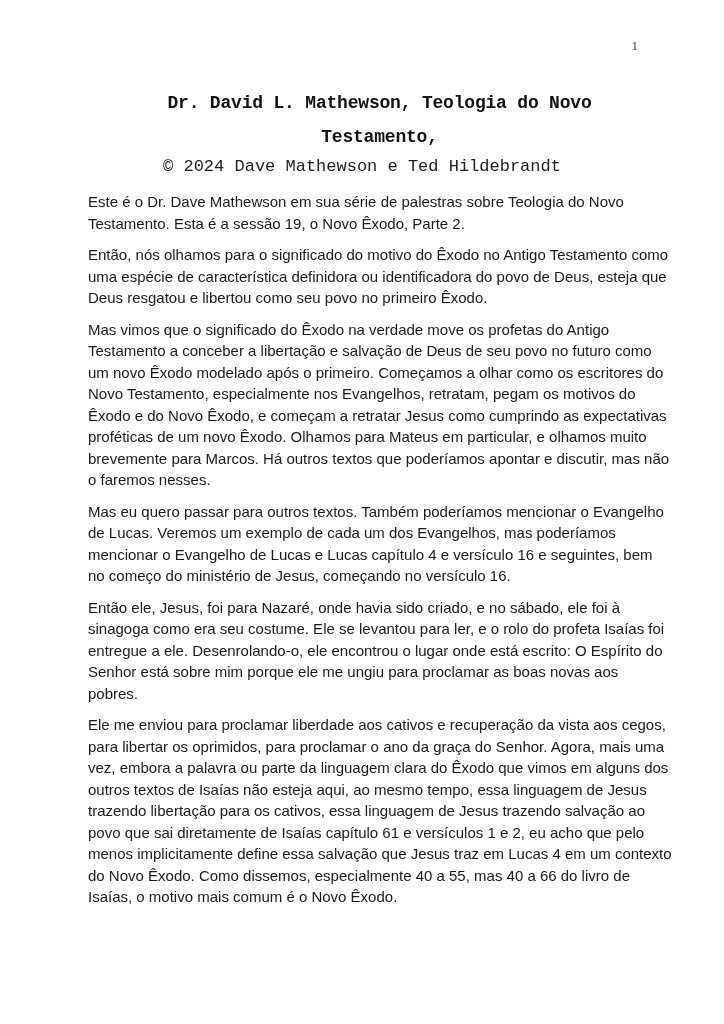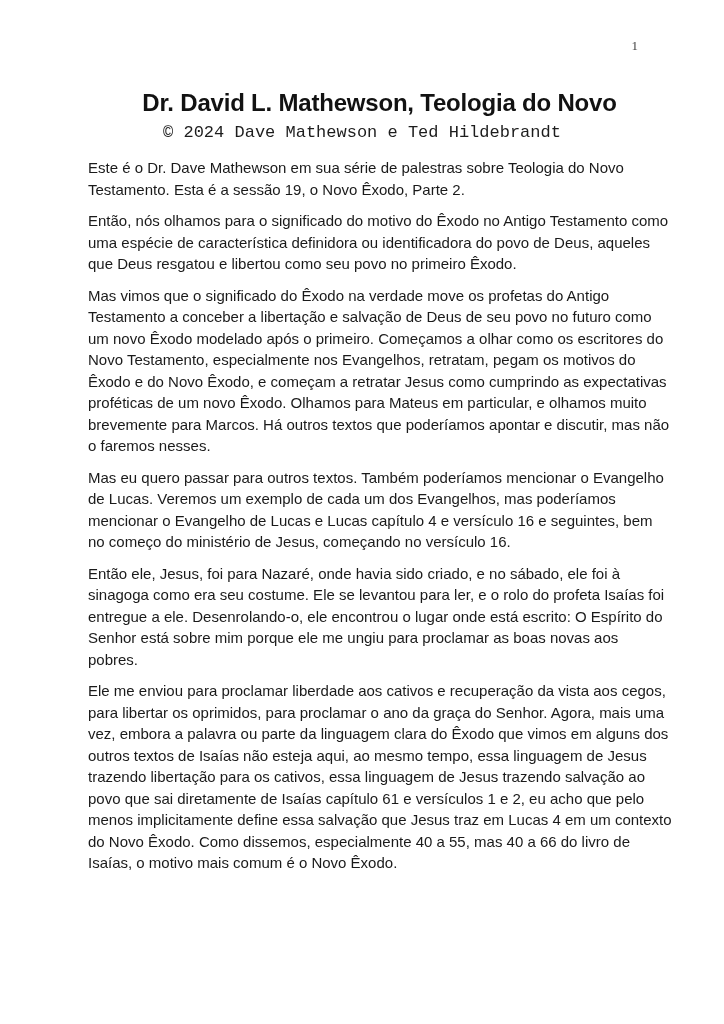--- a/index.html
+++ b/index.html
@@ -22,23 +22,23 @@
     right: 86px;
     font-family: "Liberation Serif", serif;
     font-size: 13px;
     color: #444444;
   }
   .doc-header {
     padding-top: 86px;
     text-align: center;
   }
   .title-line {
-    font-family: Liberation Sans, sans-serif;
+    font-family: Liberation Mono, monospace;
     font-weight: 700;
-    font-size: 24px;
+    font-size: 18px;
     line-height: 34px;
     color: #121212;
     letter-spacing: -0.2px;
     padding-left: 35px;
   }
   .copyright {
     font-family: Liberation Mono, monospace;
     font-size: 17px;
     line-height: 21px;
     margin-top: 2px;
@@ -59,25 +59,26 @@
 </style>
 </head>
 <body>
 
 <div class="page">
 
   <div class="page-number">1</div>
 
   <div class="doc-header">
     <div class="title-line">Dr. David L. Mathewson, Teologia do Novo</div>
+    <div class="title-line">Testamento,</div>
     <div class="copyright">© 2024 Dave Mathewson e Ted Hildebrandt</div>
   </div>
 
   <div class="content">
     <p>Este é o Dr. Dave Mathewson em sua série de palestras sobre Teologia do Novo Testamento. Esta é a sessão 19, o Novo Êxodo, Parte 2.</p>
-    <p>Então, nós olhamos para o significado do motivo do Êxodo no Antigo Testamento como uma espécie de característica definidora ou identificadora do povo de Deus, aqueles que Deus resgatou e libertou como seu povo no primeiro Êxodo.</p>
+    <p>Então, nós olhamos para o significado do motivo do Êxodo no Antigo Testamento como uma espécie de característica definidora ou identificadora do povo de Deus, esteja que Deus resgatou e libertou como seu povo no primeiro Êxodo.</p>
     <p>Mas vimos que o significado do Êxodo na verdade move os profetas do Antigo Testamento a conceber a libertação e salvação de Deus de seu povo no futuro como um novo Êxodo modelado após o primeiro. Começamos a olhar como os escritores do Novo Testamento, especialmente nos Evangelhos, retratam, pegam os motivos do Êxodo e do Novo Êxodo, e começam a retratar Jesus como cumprindo as expectativas proféticas de um novo Êxodo. Olhamos para Mateus em particular, e olhamos muito brevemente para Marcos. Há outros textos que poderíamos apontar e discutir, mas não o faremos nesses.</p>
     <p>Mas eu quero passar para outros textos. Também poderíamos mencionar o Evangelho de Lucas. Veremos um exemplo de cada um dos Evangelhos, mas poderíamos mencionar o Evangelho de Lucas e Lucas capítulo 4 e versículo 16 e seguintes, bem no começo do ministério de Jesus, começando no versículo 16.</p>
     <p>Então ele, Jesus, foi para Nazaré, onde havia sido criado, e no sábado, ele foi à sinagoga como era seu costume. Ele se levantou para ler, e o rolo do profeta Isaías foi entregue a ele. Desenrolando-o, ele encontrou o lugar onde está escrito: O Espírito do Senhor está sobre mim porque ele me ungiu para proclamar as boas novas aos pobres.</p>
     <p>Ele me enviou para proclamar liberdade aos cativos e recuperação da vista aos cegos, para libertar os oprimidos, para proclamar o ano da graça do Senhor. Agora, mais uma vez, embora a palavra ou parte da linguagem clara do Êxodo que vimos em alguns dos outros textos de Isaías não esteja aqui, ao mesmo tempo, essa linguagem de Jesus trazendo libertação para os cativos, essa linguagem de Jesus trazendo salvação ao povo que sai diretamente de Isaías capítulo 61 e versículos 1 e 2, eu acho que pelo menos implicitamente define essa salvação que Jesus traz em Lucas 4 em um contexto do Novo Êxodo. Como dissemos, especialmente 40 a 55, mas 40 a 66 do livro de Isaías, o motivo mais comum é o Novo Êxodo.</p>
   </div>
 
 </div>
 
 </body></html>

